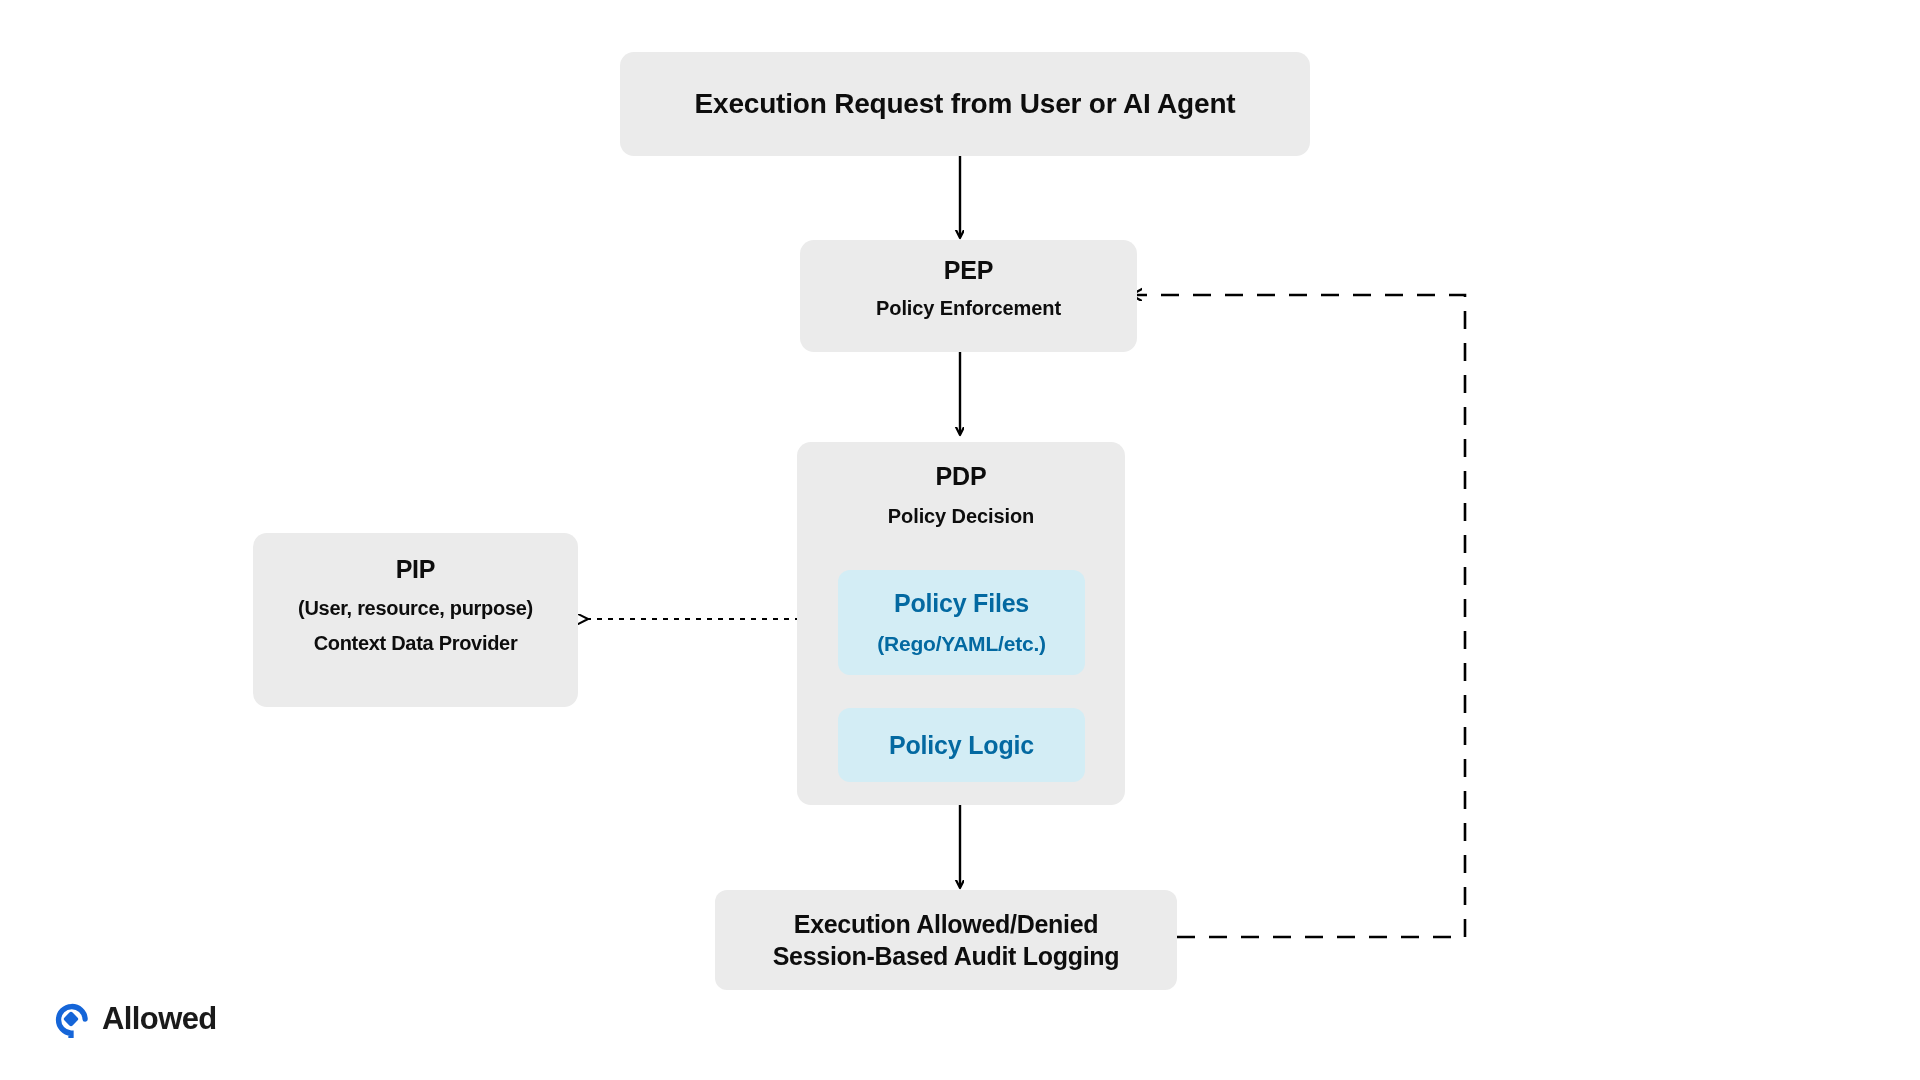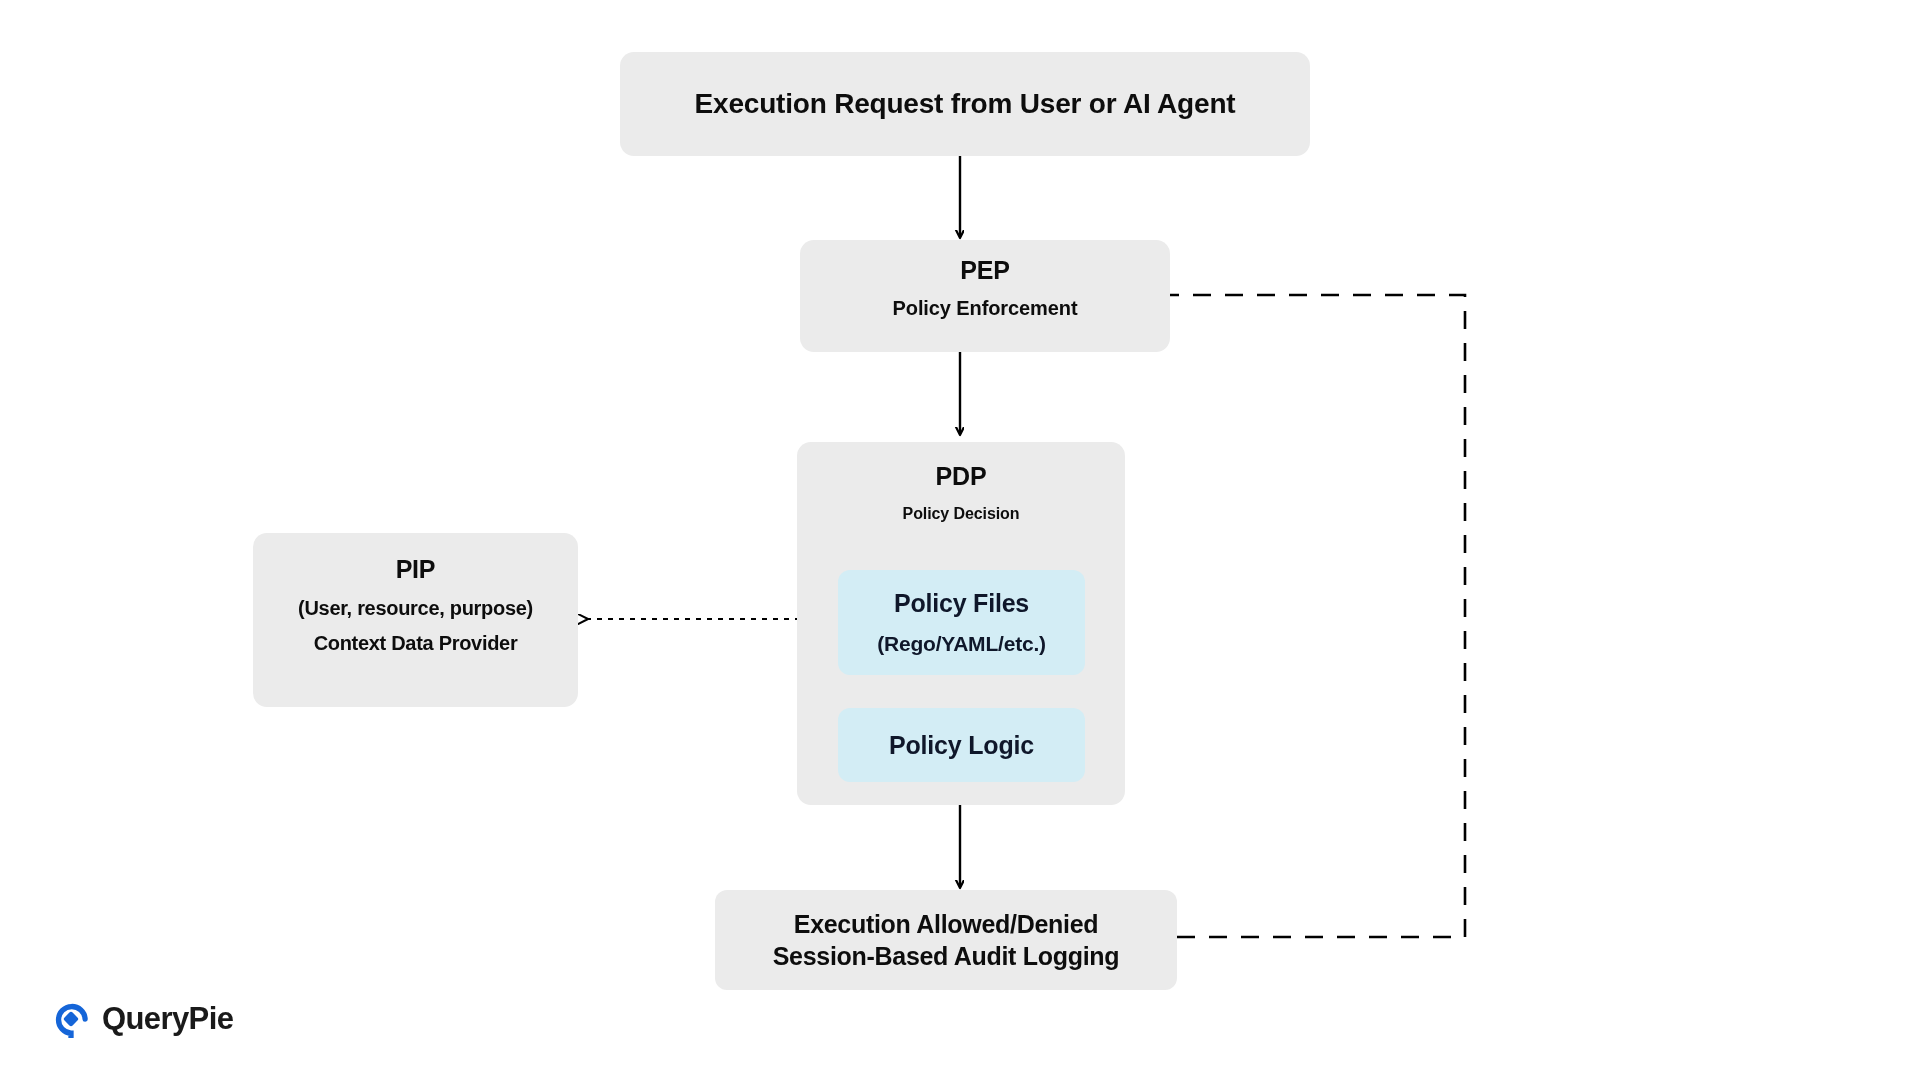--- a/index.html
+++ b/index.html
@@ -62,48 +62,48 @@
     left: 620px;
     top: 52px;
     width: 690px;
     height: 104px;
   }
   #node-request .node-title { font-size: 28px; }
 
   #node-pep {
     left: 800px;
     top: 240px;
-    width: 370px;
+    width: 337px;
     height: 112px;
     justify-content: flex-start;
     padding-top: 16px;
   }
   #node-pep .node-title { font-size: 25px; }
   #node-pep .node-sub { font-size: 20px; margin-top: 10px; }
 
   #node-pdp {
     left: 797px;
     top: 442px;
     width: 328px;
     height: 363px;
     justify-content: flex-start;
     padding-top: 20px;
   }
   #node-pdp .node-title { font-size: 25px; }
-  #node-pdp .node-sub { font-size: 16px; margin-top: 12px; }
+  #node-pdp .node-sub { font-size: 20px; margin-top: 12px; }
 
   .subnode {
     background: #d3edf5;
     border-radius: 12px;
     display: flex;
     flex-direction: column;
     align-items: center;
     justify-content: center;
     text-align: center;
-    color: #0f172a;
+    color: #0369a1;
   }
 
   #subnode-policy-files {
     position: absolute;
     left: 41px;
     top: 128px;
     width: 247px;
     height: 105px;
   }
   #subnode-policy-files .sub-title { font-size: 25px; font-weight: bold; letter-spacing: -0.2px; }
@@ -232,16 +232,16 @@
 
   <div id="brand-logo">
     <span>
       <svg id="brand-logo-mark" viewBox="0 0 40 40" xmlns="http://www.w3.org/2000/svg">
 
         <path d="M30.5 9.5 A14 14 0 1 0 30.5 30.5 L33.5 33.5" fill="none" stroke="#1565d8" stroke-width="5.6" stroke-linecap="round" transform="rotate(45 20 20)"></path>
 
         <rect x="14" y="14" width="12" height="12" rx="2.4" fill="#1565d8" transform="rotate(45 20 20)"></rect>
       </svg>
     </span>
-    <span id="brand-logo-text">QueryPie</span>
+    <span id="brand-logo-text">Allowed</span>
   </div>
 
 </div>
 
 </body></html>

